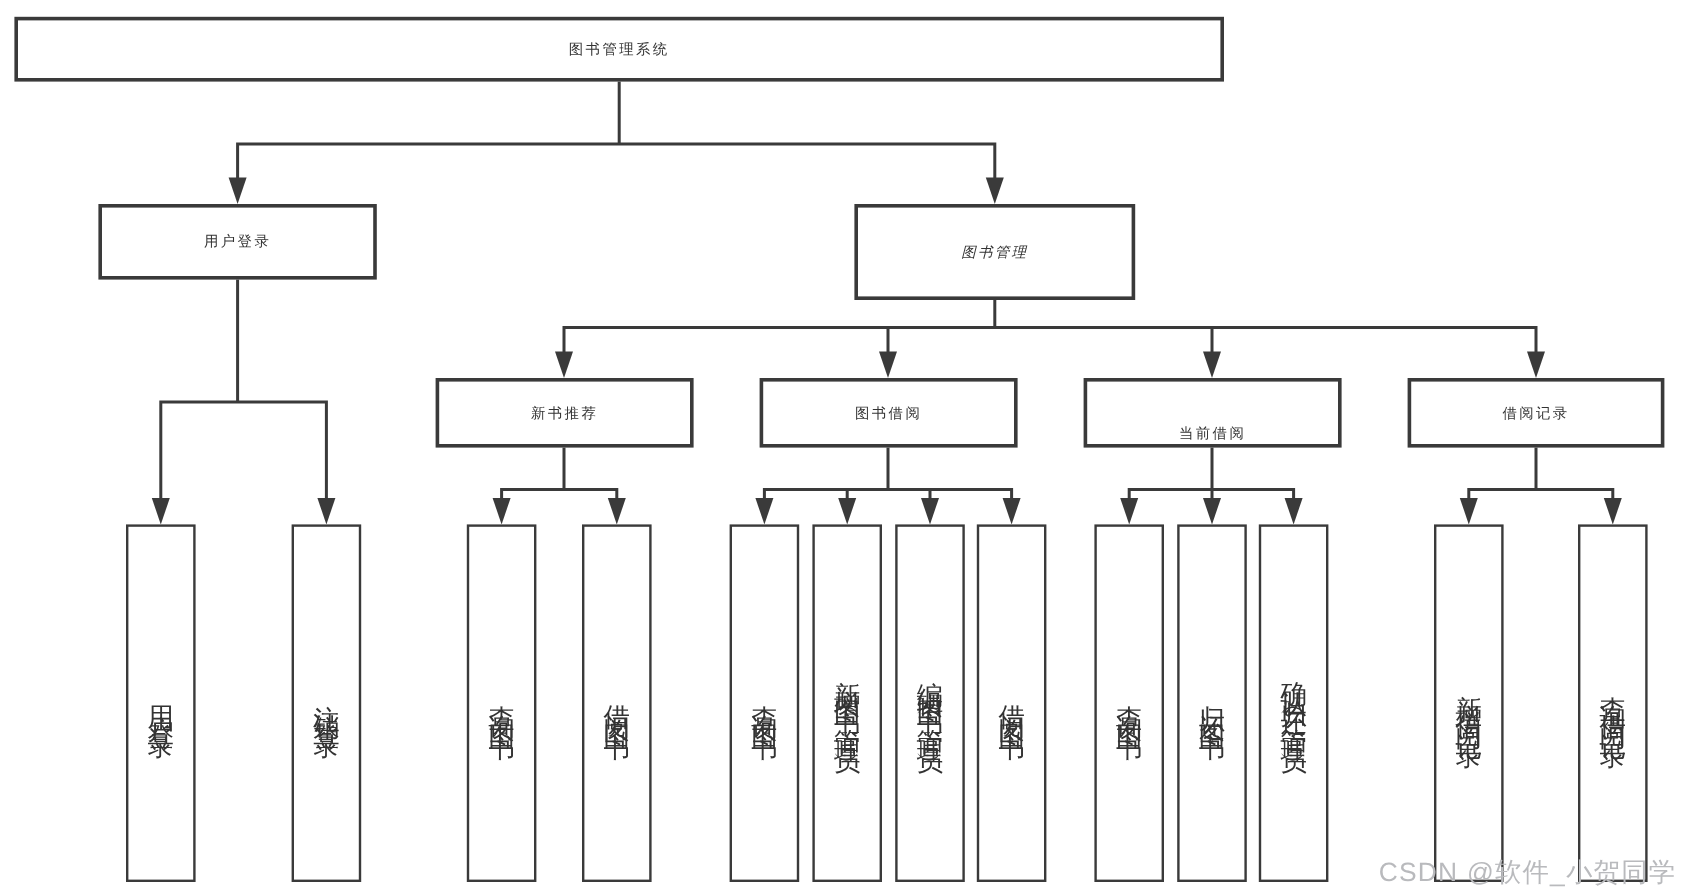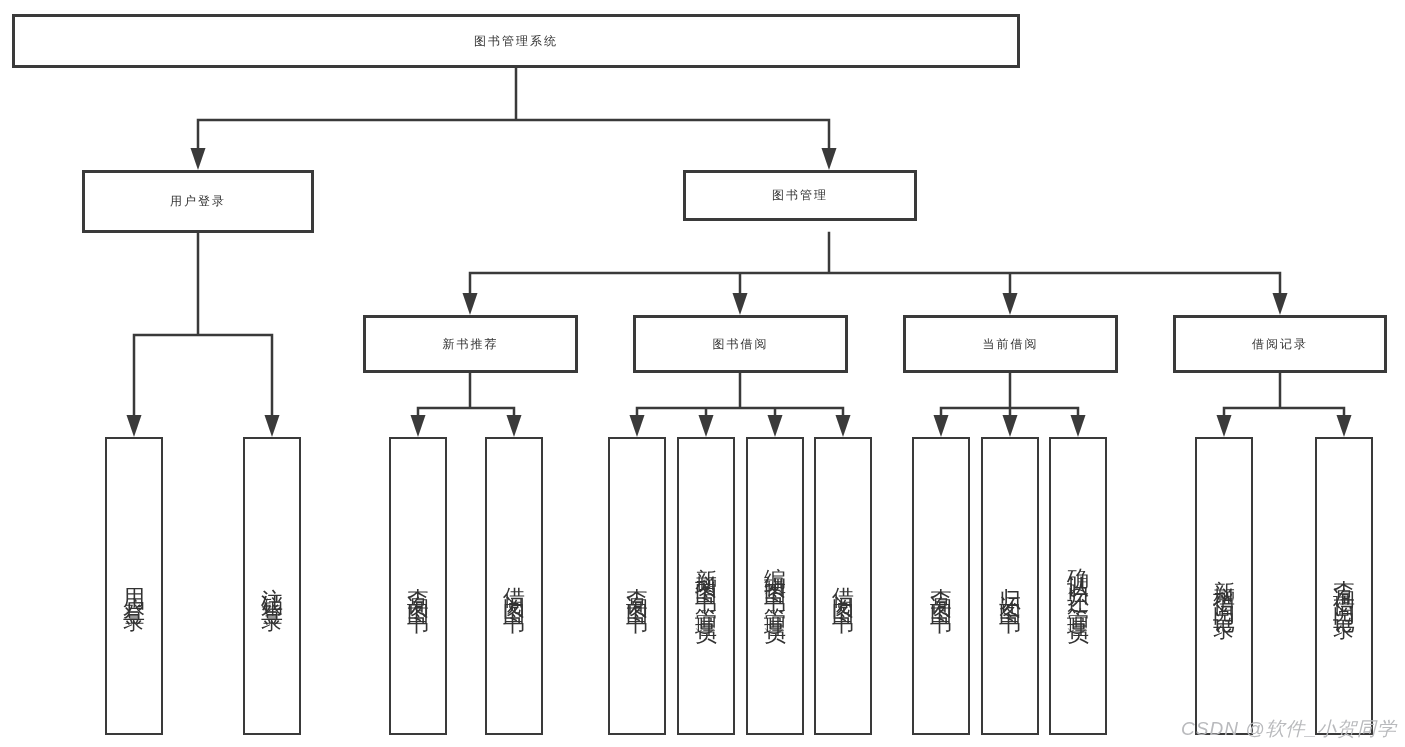--- a/index.html
+++ b/index.html
@@ -39,24 +39,23 @@
     font-size: 22px;
     line-height: 1;
     letter-spacing: 8px;
     color: #333333;
     white-space: nowrap;
   }
   .watermark {
     position: absolute;
     right: 8px;
     bottom: 5px;
-    font-size: 19px;
+    font-size: 22px;
     color: #b9babd;
     letter-spacing: 1px;
-    font-style: italic;
   }
 </style>
 </head>
 <body>
 
 <div class="stage">
 
   <svg class="connector-layer" width="1405" height="747" viewBox="0 0 1405 747" xmlns="http://www.w3.org/2000/svg">
     <g stroke="#3a3a3a" stroke-width="2.5" fill="none" stroke-linecap="square">
       <g>
@@ -104,31 +103,31 @@
     </g>
   </svg>
 
   <div class="node" style="left:12px; top:14px; width:1008px; height:54px;">
     <span class="h-label">图书管理系统</span>
   </div>
 
   <div class="node" style="left:82px; top:170px; width:232px; height:63px;">
     <span class="h-label">用户登录</span>
   </div>
-  <div class="node" style="left:683px; top:170px; width:234px; height:51px;">
+  <div class="node" style="left:712px; top:170px; width:234px; height:80px;font-style:italic;">
     <span class="h-label">图书管理</span>
   </div>
 
   <div class="node" style="left:633px; top:315px; width:215px; height:58px;">
     <span class="h-label">图书借阅</span>
   </div>
   <div class="node" style="left:363px; top:315px; width:215px; height:58px;">
     <span class="h-label">新书推荐</span>
   </div>
-  <div class="node" style="left:903px; top:315px; width:215px; height:58px;">
+  <div class="node" style="left:903px; top:315px; width:215px; height:58px;align-items:flex-end;">
     <span class="h-label">当前借阅</span>
   </div>
   <div class="node" style="left:1173px; top:315px; width:214px; height:58px;">
     <span class="h-label">借阅记录</span>
   </div>
 
   <div class="node leaf" style="left:105px; top:437px; width:58px; height:298px;">
     <span class="v-label">用户登录</span>
   </div>
   <div class="node leaf" style="left:243px; top:437px; width:58px; height:298px;">

